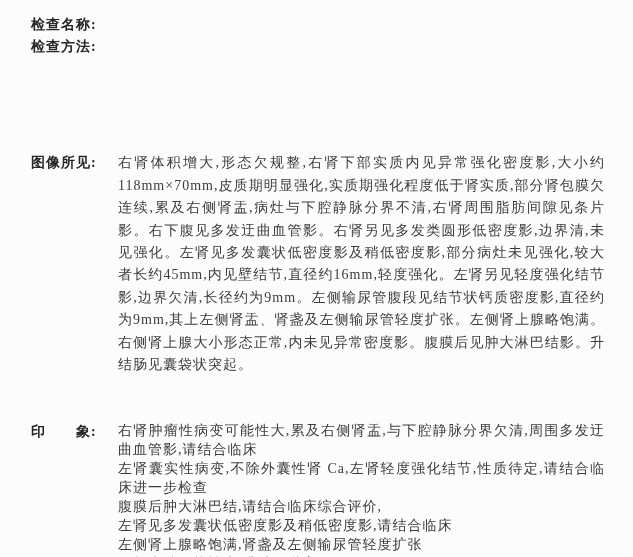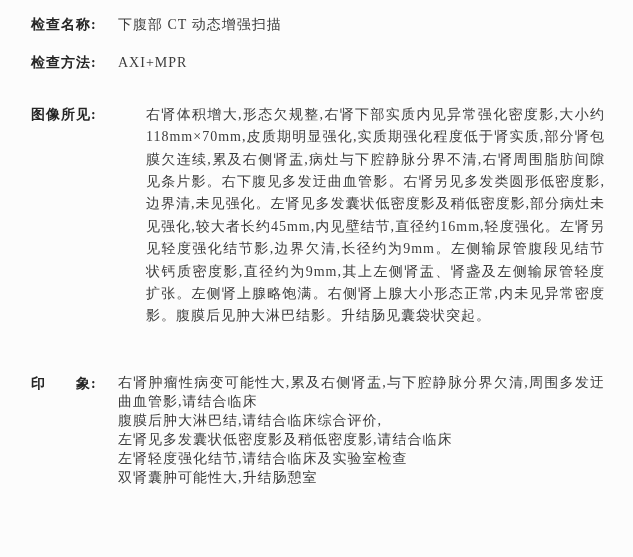--- a/index.html
+++ b/index.html
@@ -35,55 +35,54 @@
   .value {
     flex: 1;
     letter-spacing: 1px;
     line-height: 22.4px;
   }
   .para {
     text-align: justify;
     text-justify: inter-character;
   }
   .row-exam-name  { margin-top: 2px; }
-  .row-exam-method{ margin-top: 16px; }
-  .row-findings   { margin-top: 29px; gap: 28px; }
+  .row-exam-method{ margin-top: 0; flex-direction: column; }
+  .row-findings   { margin-top: 29px; }
   .row-impression { margin-top: 45px; }
   .impression-item {
     margin: 0;
     text-align: justify;
     text-justify: inter-character;
     line-height: 19px;
     letter-spacing: 1px;
   }
 </style>
 </head>
 <body>
 
 <div class="report">
 
   <div class="row row-exam-name">
     <div class="label">检查名称:</div>
-    <div class="value">下腹部 CT 动态增强扫描</div>
   </div>
 
   <div class="row row-exam-method">
     <div class="label">检查方法:</div>
-    <div class="value">AXI+MPR</div>
   </div>
 
   <div class="row row-findings">
     <div class="label">图像所见:</div>
     <div class="value para">右肾体积增大,形态欠规整,右肾下部实质内见异常强化密度影,大小约118mm×70mm,皮质期明显强化,实质期强化程度低于肾实质,部分肾包膜欠连续,累及右侧肾盂,病灶与下腔静脉分界不清,右肾周围脂肪间隙见条片影。右下腹见多发迂曲血管影。右肾另见多发类圆形低密度影,边界清,未见强化。左肾见多发囊状低密度影及稍低密度影,部分病灶未见强化,较大者长约45mm,内见壁结节,直径约16mm,轻度强化。左肾另见轻度强化结节影,边界欠清,长径约为9mm。左侧输尿管腹段见结节状钙质密度影,直径约为9mm,其上左侧肾盂、肾盏及左侧输尿管轻度扩张。左侧肾上腺略饱满。右侧肾上腺大小形态正常,内未见异常密度影。腹膜后见肿大淋巴结影。升结肠见囊袋状突起。</div>
   </div>
 
   <div class="row row-impression">
     <div class="label">印　　象:</div>
     <div class="value">
       <p class="impression-item">右肾肿瘤性病变可能性大,累及右侧肾盂,与下腔静脉分界欠清,周围多发迂曲血管影,请结合临床</p>
+      <p class="impression-item">左肾囊实性病变,不除外囊性肾 Ca,左肾轻度强化结节,性质待定,请结合临床进一步检查</p>
       <p class="impression-item">腹膜后肿大淋巴结,请结合临床综合评价,</p>
       <p class="impression-item">左肾见多发囊状低密度影及稍低密度影,请结合临床</p>
-      <p class="impression-item">左肾轻度强化结节,请结合临床及实验室检查</p>
+      <p class="impression-item">左侧肾上腺略饱满,肾盏及左侧输尿管轻度扩张</p>
       <p class="impression-item">双肾囊肿可能性大,升结肠憩室</p>
     </div>
   </div>
 
 </div>
 
 </body></html>

